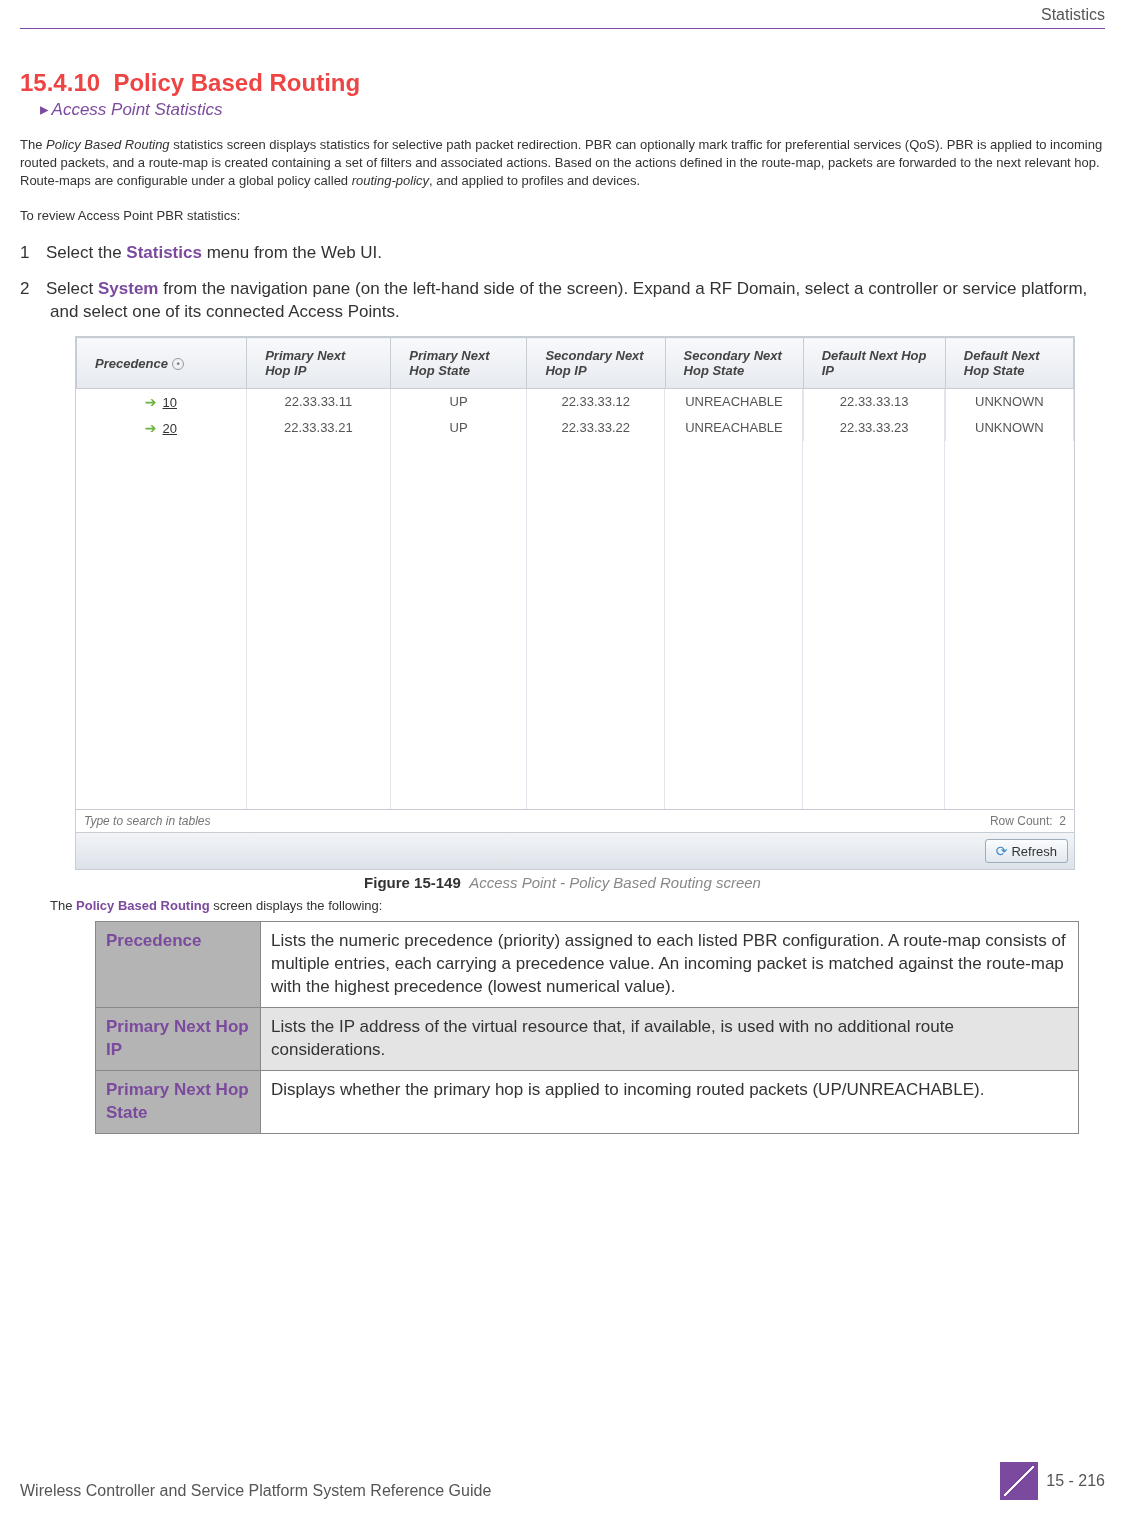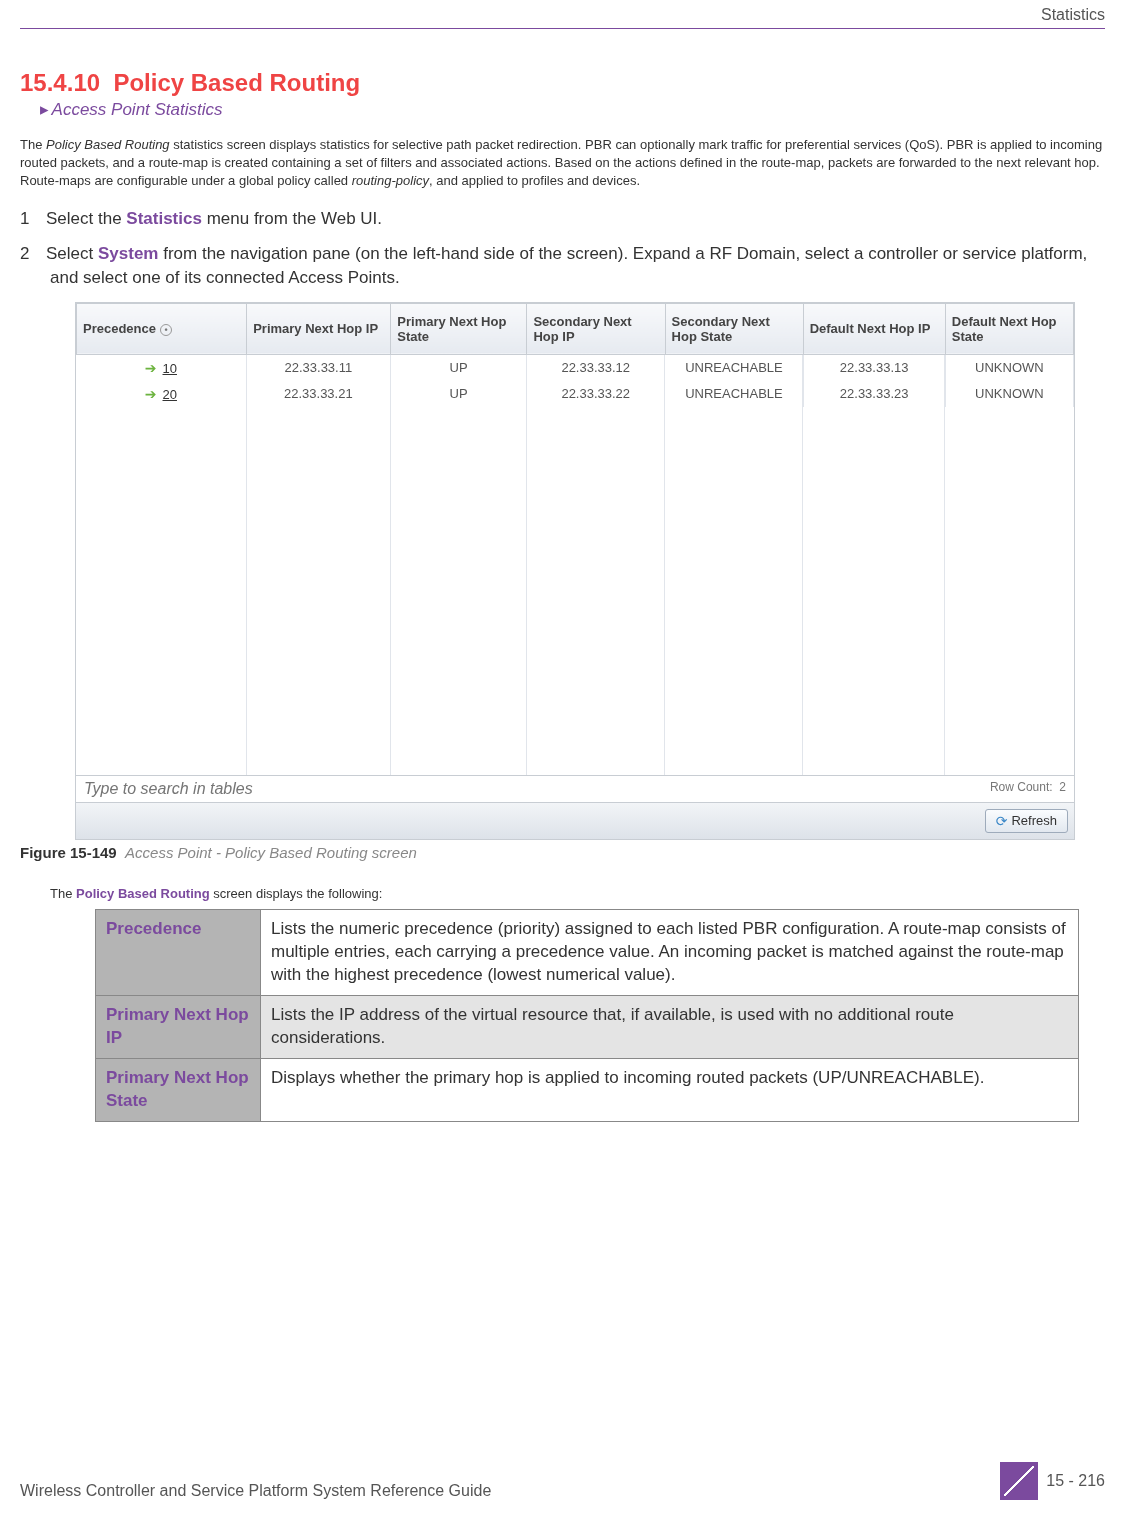--- a/index.html
+++ b/index.html
@@ -71,26 +71,27 @@
     }
     .grid-table {
       width: 100%;
       border-collapse: collapse;
       table-layout: fixed;
       font-size: 13px;
     }
     .grid-table thead th {
       background: linear-gradient(#f8f9fb, #e6eaf0);
       border: 1px solid #c8cdd3;
-      padding: 10px 6px;
+      padding: 10px 18px;
       text-align: left;
       font-weight: bold;
       color: #444;
       vertical-align: middle;
       font-size: 13px;
+      font-style: italic;
     }
     .grid-table thead th .sort-icon {
       display: inline-block;
       width: 12px;
       height: 12px;
       border: 1px solid #999;
       border-radius: 50%;
       margin-left: 4px;
       font-size: 9px;
       text-align: center;
@@ -138,21 +139,21 @@
       display: flex;
       justify-content: space-between;
       border-top: 1px solid #c8cdd3;
       padding: 4px 8px;
       font-size: 12px;
       color: #777;
       background: #fff;
     }
     .search-input {
       border: none;
-      font-size: 16px;
+      font-size: 12px;
       color: #999;
       font-style: italic;
       width: 250px;
       outline: none;
     }
     .button-bar {
       background: linear-gradient(#f2f4f7, #dde2e9);
       padding: 6px;
       text-align: right;
       border-top: 1px solid #c8cdd3;
@@ -164,22 +165,23 @@
       background: linear-gradient(#fafcfe, #e2e8ef);
       border: 1px solid #9eabbb;
       border-radius: 3px;
       padding: 3px 10px;
       font-size: 13px;
       color: #333;
       cursor: pointer;
     }
     .refresh-icon { color: #3a87c7; font-size: 14px; }
     .figure-caption {
+      text-align: center;
       font-size: 15px;
-      margin-bottom: 24px;
+      margin-bottom: 6px;
     }
     .figure-caption .fig-label { font-weight: bold; color: #333; }
     .figure-caption .fig-desc { font-style: italic; color: #888; }
     .desc-table {
       width: 984px;
       margin-left: 75px;
       border-collapse: collapse;
       border: 1px solid #888;
     }
     .desc-table td {
@@ -243,20 +245,21 @@
 
   <h2 class="section-title">
     <span>15.4.10</span>&nbsp;&nbsp;<span>Policy Based Routing</span>
   </h2>
   <div class="breadcrumb">Access Point Statistics</div>
 
   <p class="para">
     <span>The </span><span class="italic">Policy Based Routing</span><span> statistics screen displays statistics for selective path packet redirection. PBR can optionally mark traffic for preferential services (QoS). PBR is applied to incoming routed packets, and a route-map is created containing a set of filters and associated actions. Based on the actions defined in the route-map, packets are forwarded to the next relevant hop. Route-maps are configurable under a global policy called </span><span class="italic">routing-policy</span><span>, and applied to profiles and devices.</span>
   </p>
 
+  <p class="para">To review Access Point PBR statistics:</p>
 
   <ol class="steps">
     <li>
       <span class="num">1</span><span>Select the </span><span class="color-primary">Statistics</span><span> menu from the Web UI.</span>
     </li>
     <li>
       <span class="num">2</span><span>Select </span><span class="color-primary">System</span><span> from the navigation pane (on the left-hand side of the screen). Expand a RF Domain, select a controller or service platform, and select one of its connected Access Points.</span>
     </li>
   </ol>
 

